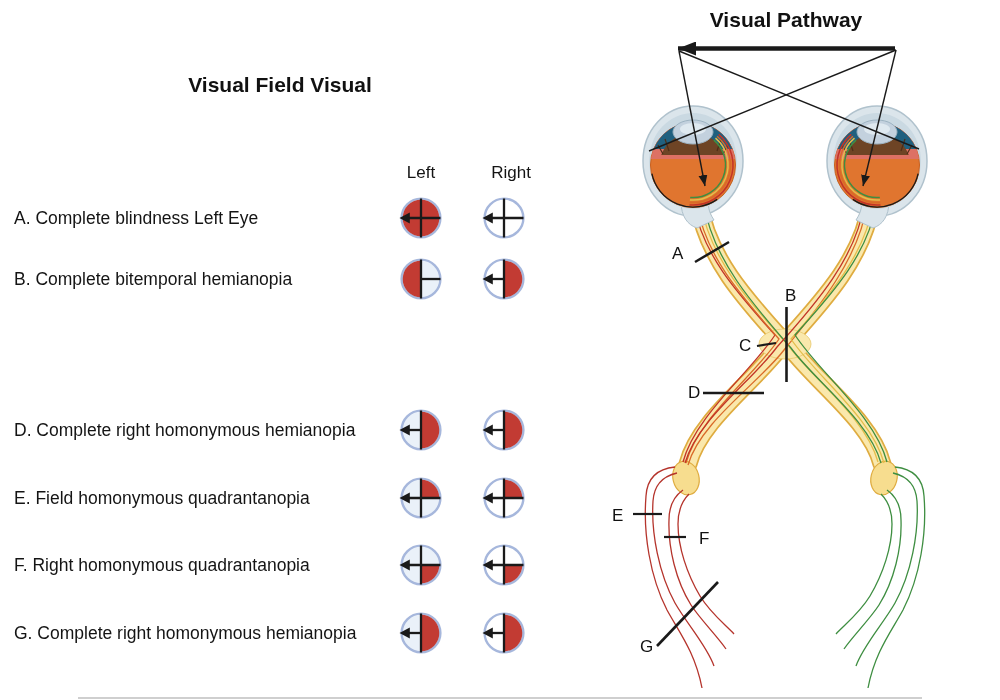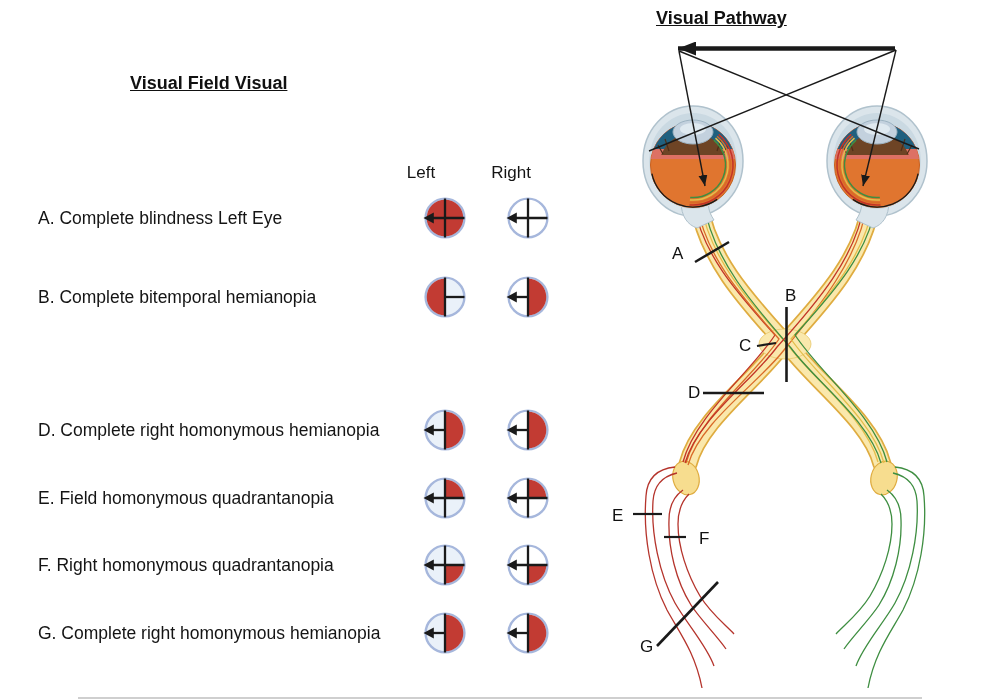--- a/index.html
+++ b/index.html
@@ -1,25 +1,25 @@
 <!DOCTYPE html>
 <html><head>
 <meta charset="utf-8">
 <style>
   html,body{margin:0;padding:0;background:#ffffff;}
   #canvas{position:relative;width:1000px;height:700px;background:#ffffff;overflow:hidden;
           font-family:"Liberation Sans", sans-serif;color:#141414;}
-  .title{position:absolute;font-weight:bold;font-size:18px;color:#111;text-decoration:underline;}
+  .title{position:absolute;font-weight:bold;font-size:21px;text-align:center;color:#111;}
   #defects-title{left:130px;top:73px;width:300px;}
   #pathway-title{left:656px;top:8px;width:260px;}
   .col-header{position:absolute;top:163px;font-size:17px;text-align:center;color:#141414;}
   #col-header-left{left:399px;width:44px;}
   #col-header-right{left:479px;width:52px;text-align:right;}
   #defects-list{position:absolute;left:0;top:0;width:600px;height:700px;}
-  .defect-row{position:absolute;left:0;width:560px;height:44px;margin-left:24px;}
+  .defect-row{position:absolute;left:0;width:560px;height:44px;}
   .defect-label{position:absolute;left:14px;top:50%;transform:translateY(-50%);
                 font-size:17.5px;white-space:nowrap;color:#141414;}
   .eye-circle{position:absolute;top:0;width:44px;height:44px;}
   .eye-circle.col-left{left:399px;}
   .eye-circle.col-right{left:482px;}
   #pathway-svg{position:absolute;left:0;top:0;}
   .pw-label{font-family:"Liberation Sans", sans-serif;font-size:17px;fill:#111;}
   #bottom-edge{position:absolute;left:78px;top:697px;width:844px;height:1.5px;background:#cfcfcf;}
 </style>
 </head>
@@ -142,21 +142,21 @@
             <line x1="8" y1="22" x2="41.5" y2="22" stroke="#1A1A1A" stroke-width="2.3"></line>
             <polygon points="0.5,22 10.8,16.6 10.8,27.4" fill="#1A1A1A"></polygon>
           </svg></div>
         <div class="eye-circle col-right"><svg width="44" height="44" viewBox="0 0 44 44">
             <circle cx="22" cy="22" r="19.4" fill="#FFFFFF" stroke="#A6B7DC" stroke-width="2.4"></circle>
             <line x1="22" y1="2.5" x2="22" y2="41.5" stroke="#1A1A1A" stroke-width="2.3"></line>
             <line x1="8" y1="22" x2="41.5" y2="22" stroke="#1A1A1A" stroke-width="2.3"></line>
             <polygon points="0.5,22 10.8,16.6 10.8,27.4" fill="#1A1A1A"></polygon>
           </svg></div>
       </div>
-      <div class="defect-row" style="top: 275px;">
+      <div class="defect-row" style="top: 257px;">
         <div class="defect-label">B. Complete bitemporal hemianopia</div>
         <div class="eye-circle col-left"><svg width="44" height="44" viewBox="0 0 44 44">
             <circle cx="22" cy="22" r="19.4" fill="#EAF1F9" stroke="#A6B7DC" stroke-width="2.4"></circle>
             <path d="M22 3.7 A18.3 18.3 0 0 0 22 40.3 Z" fill="#C23B33"></path>
             <line x1="22" y1="2.5" x2="22" y2="41.5" stroke="#1A1A1A" stroke-width="2.3"></line>
             <line x1="21" y1="22" x2="41.5" y2="22" stroke="#1A1A1A" stroke-width="2.3"></line>
           </svg></div>
         <div class="eye-circle col-right"><svg width="44" height="44" viewBox="0 0 44 44">
             <circle cx="22" cy="22" r="19.4" fill="#FFFFFF" stroke="#A6B7DC" stroke-width="2.4"></circle>
             <path d="M22 3.7 A18.3 18.3 0 0 1 22 40.3 Z" fill="#C23B33"></path>

